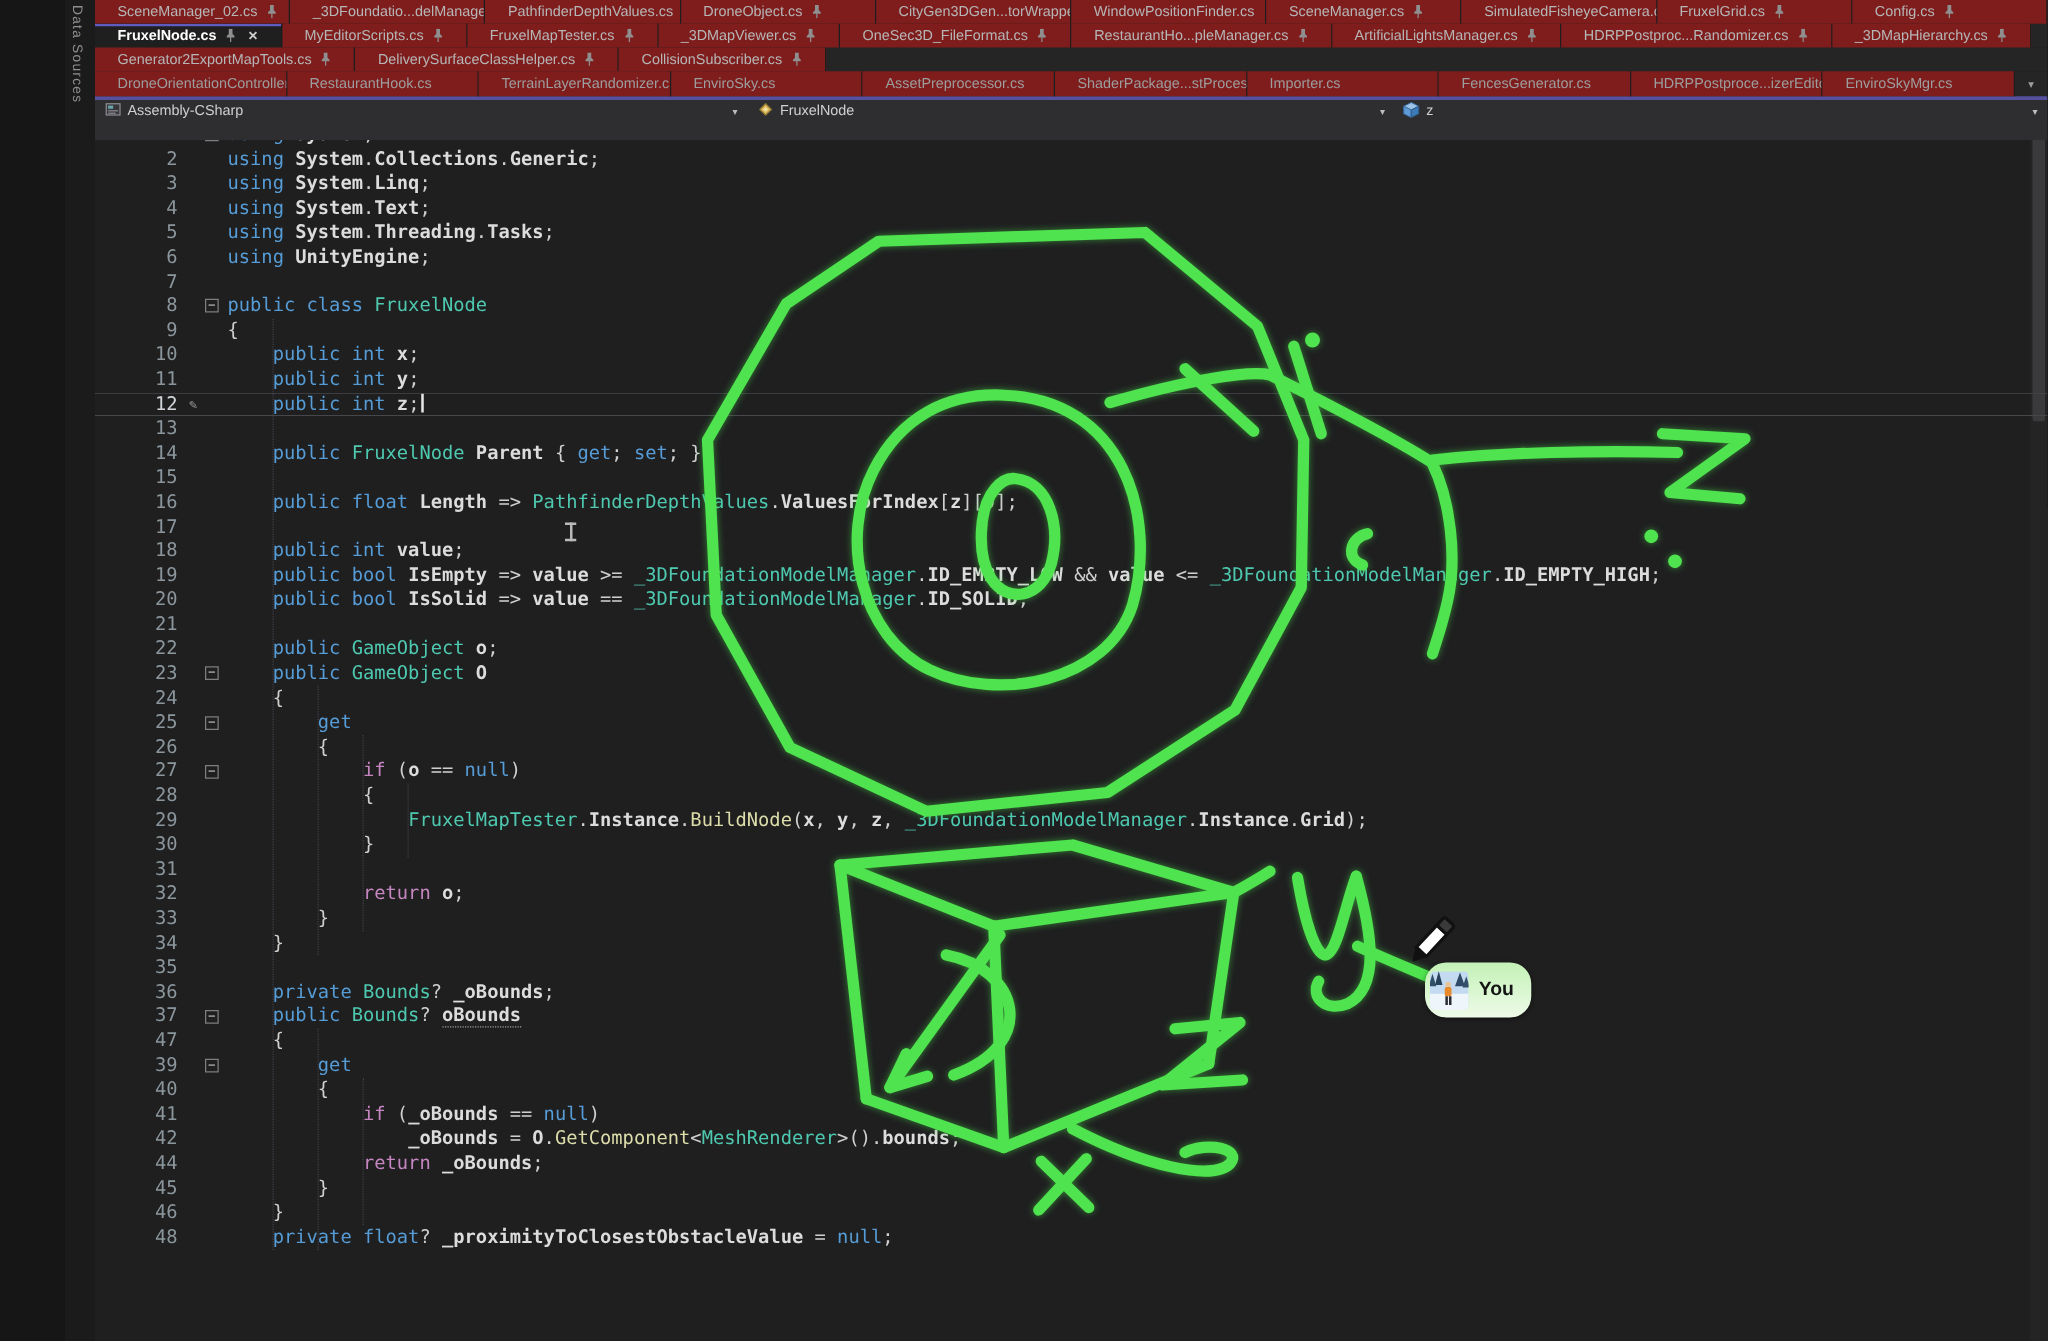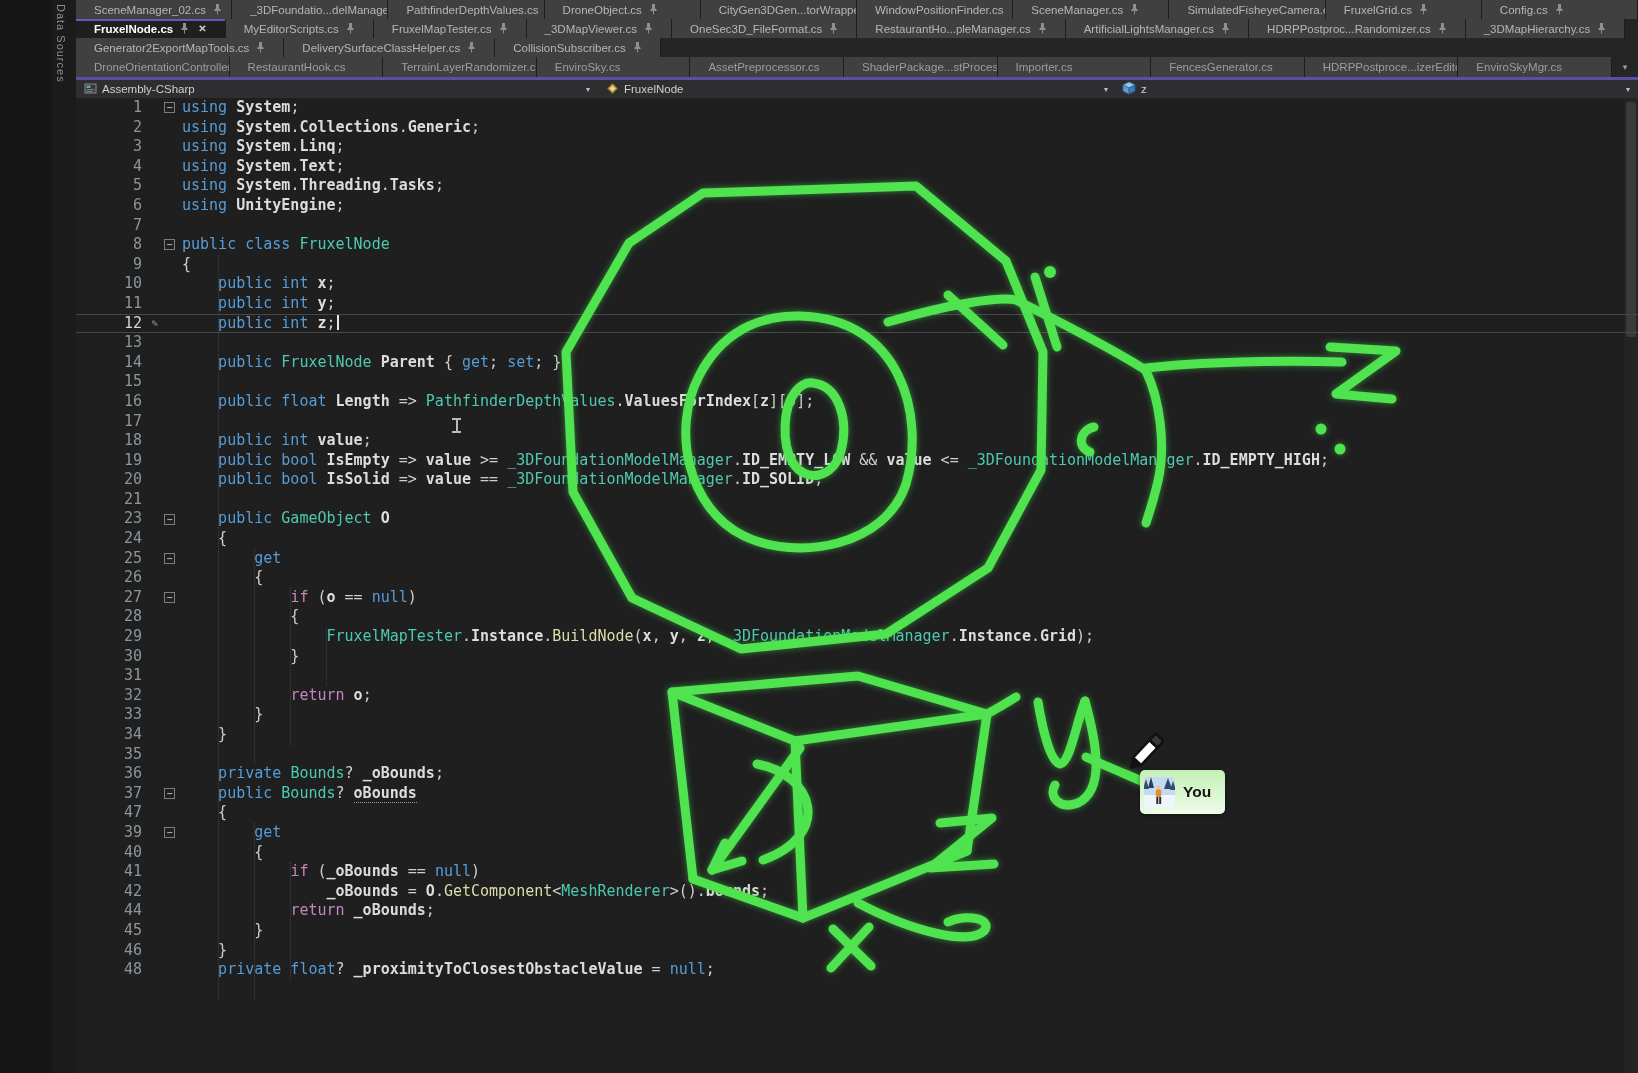--- a/index.html
+++ b/index.html
@@ -10,34 +10,34 @@
   #left-rail{position:absolute;left:0;top:0;width:76px;height:1073px;background:#1b1b1c;z-index:5;}
   #left-rail .dark-col{position:absolute;left:0;top:0;width:52px;height:1073px;background:#161617;}
   #side-tab-label{position:absolute;left:55px;top:4px;writing-mode:vertical-rl;
                   font-size:11px;color:#8f8f8f;letter-spacing:1px;}
 
   
   #top-area{position:absolute;left:76px;top:0;right:0;z-index:4;}
   .tab-row{display:flex;height:19px;background:#252526;align-items:stretch;}
   .tab-row.dim{height:20px;}
   .tab{position:relative;display:flex;align-items:center;gap:7px;padding:0 18px;
-       font-size:11.5px;color:#b6b6b6;background:#404040;border-right:1px solid #1d1d1e;
+       font-size:11.5px;color:#b6b6b6;background:#7f1d1d;border-right:1px solid #1d1d1e;
        white-space:nowrap;overflow:hidden;cursor:default;}
   .tab-row.fill .tab{flex:1 1 0;min-width:0;justify-content:flex-start;}
   .tab.active{background:#1f1f20;color:#ffffff;font-weight:bold;}
   .tab.active::before{content:"";position:absolute;left:0;top:0;right:0;height:2px;background:#5f5cc0;}
   .tab-row.dim .tab{color:#9d9d9d;}
   .tab .pin{display:inline-flex;color:#8f8f8f;flex:0 0 auto;}
   .tab .close{font-size:10px;color:#cfcfcf;margin-left:2px;flex:0 0 auto;}
   .row-chevron{width:26px;display:flex;align-items:center;justify-content:center;
                color:#9d9d9d;font-size:9px;flex:0 0 auto;}
   #accent-line{height:3px;background:#55519e;}
 
   
-  #crumb{position:relative;height:18px;background:#2e2e31;font-size:11.5px;color:#cfcfcf;}
+  #crumb{position:relative;height:32px;background:#2e2e31;font-size:11.5px;color:#cfcfcf;}
   .crumb-item{position:absolute;top:0;height:18px;display:flex;align-items:center;gap:5px;}
   .crumb-caret{color:#bdbdbd;font-size:8px;}
   .mini-icon{display:inline-block;flex:0 0 auto;}
 
   
   #editor{position:absolute;left:76px;top:98px;right:0;bottom:0;background:#1f1f20;
           font-family:"DejaVu Sans Mono",monospace;font-size:15px;z-index:3;}
   .code-line{display:flex;height:19.6px;line-height:19.6px;white-space:pre;position:relative;}
   .code-line.cur{box-shadow:inset 0 1px 0 #47474b, inset 0 -1px 0 #47474b;}
   .ln{width:66px;text-align:right;padding-right:6px;color:#8b969c;flex:0 0 auto;}
@@ -68,21 +68,21 @@
   #ibeam .v{left:3.5px;top:0;width:2px;height:15px;}
   #ibeam .t{left:0;top:0;width:9px;height:2px;}
   #ibeam .b{left:0;bottom:0;width:9px;height:2px;}
 
   
   #draw-overlay{position:absolute;inset:0;z-index:50;pointer-events:none;
                 filter:drop-shadow(0 0 3px rgba(70,220,70,0.55));}
   #pencil-cursor{position:absolute;left:0;top:0;z-index:62;pointer-events:none;}
   #you-chip{position:absolute;left:1140px;top:770px;height:38px;z-index:60;display:flex;align-items:center;
             padding:3px 4px;background:linear-gradient(180deg,#c3f1b6,#eefbe8);
-            border-radius:5px;box-shadow:0 1px 4px rgba(0,0,0,0.45);}
+            border-radius:17px;box-shadow:0 1px 4px rgba(0,0,0,0.45);}
   #you-chip .avatar{width:31px;height:31px;border-radius:4px;overflow:hidden;flex:0 0 auto;}
   #you-chip .you-text{font-size:15.5px;font-weight:bold;color:#141414;margin:0 10px 0 8px;}
 </style>
 </head>
 <body>
 
 <div id="stage">
 
   <div id="left-rail">
     <div class="dark-col"></div>
@@ -354,20 +354,21 @@
         <div class="code-line cur"><span class="ln">12</span><span class="mk">✎</span><span class="fold"></span><span class="codetext"><span class="tk-k">    public int </span><span class="tk-p">z</span><span class="tk-o">;</span><span class="caret"></span></span></div>
         <div class="code-line"><span class="ln">13</span><span class="mk"></span><span class="fold"></span><span class="codetext"></span></div>
         <div class="code-line"><span class="ln">14</span><span class="mk"></span><span class="fold"></span><span class="codetext"><span class="tk-k">    public </span><span class="tk-t">FruxelNode </span><span class="tk-p">Parent</span><span class="tk-o"> { </span><span class="tk-k">get</span><span class="tk-o">; </span><span class="tk-k">set</span><span class="tk-o">; }</span></span></div>
         <div class="code-line"><span class="ln">15</span><span class="mk"></span><span class="fold"></span><span class="codetext"></span></div>
         <div class="code-line"><span class="ln">16</span><span class="mk"></span><span class="fold"></span><span class="codetext"><span class="tk-k">    public float </span><span class="tk-p">Length</span><span class="tk-o"> =&gt; </span><span class="tk-t">PathfinderDepthValues</span><span class="tk-o">.</span><span class="tk-p">ValuesForIndex</span><span class="tk-o">[</span><span class="tk-p">z</span><span class="tk-o">][</span><span class="tk-n">0</span><span class="tk-o">];</span></span></div>
         <div class="code-line"><span class="ln">17</span><span class="mk"></span><span class="fold"></span><span class="codetext"></span></div>
         <div class="code-line"><span class="ln">18</span><span class="mk"></span><span class="fold"></span><span class="codetext"><span class="tk-k">    public int </span><span class="tk-p">value</span><span class="tk-o">;</span></span></div>
         <div class="code-line"><span class="ln">19</span><span class="mk"></span><span class="fold"></span><span class="codetext"><span class="tk-k">    public bool </span><span class="tk-p">IsEmpty</span><span class="tk-o"> =&gt; </span><span class="tk-p">value</span><span class="tk-o"> &gt;= </span><span class="tk-t">_3DFoundationModelManager</span><span class="tk-o">.</span><span class="tk-p">ID_EMPTY_LOW</span><span class="tk-o"> &amp;&amp; </span><span class="tk-p">value</span><span class="tk-o"> &lt;= </span><span class="tk-t">_3DFoundationModelManager</span><span class="tk-o">.</span><span class="tk-p">ID_EMPTY_HIGH</span><span class="tk-o">;</span></span></div>
         <div class="code-line"><span class="ln">20</span><span class="mk"></span><span class="fold"></span><span class="codetext"><span class="tk-k">    public bool </span><span class="tk-p">IsSolid</span><span class="tk-o"> =&gt; </span><span class="tk-p">value</span><span class="tk-o"> == </span><span class="tk-t">_3DFoundationModelManager</span><span class="tk-o">.</span><span class="tk-p">ID_SOLID</span><span class="tk-o">;</span></span></div>
         <div class="code-line"><span class="ln">21</span><span class="mk"></span><span class="fold"></span><span class="codetext"></span></div>
+        <div class="code-line"><span class="ln">22</span><span class="mk"></span><span class="fold"></span><span class="codetext"><span class="tk-k">    public </span><span class="tk-t">GameObject </span><span class="tk-p">o</span><span class="tk-o">;</span></span></div>
         <div class="code-line"><span class="ln">23</span><span class="mk"></span><span class="fold"><span class="foldbox">−</span></span><span class="codetext"><span class="tk-k">    public </span><span class="tk-t">GameObject </span><span class="tk-p">O</span></span></div>
         <div class="code-line"><span class="ln">24</span><span class="mk"></span><span class="fold"></span><span class="codetext"><span class="tk-o">    {</span></span></div>
         <div class="code-line"><span class="ln">25</span><span class="mk"></span><span class="fold"><span class="foldbox">−</span></span><span class="codetext"><span class="tk-o">        </span><span class="tk-k">get</span></span></div>
         <div class="code-line"><span class="ln">26</span><span class="mk"></span><span class="fold"></span><span class="codetext"><span class="tk-o">        {</span></span></div>
         <div class="code-line"><span class="ln">27</span><span class="mk"></span><span class="fold"><span class="foldbox">−</span></span><span class="codetext"><span class="tk-o">            </span><span class="tk-c">if</span><span class="tk-o"> (</span><span class="tk-p">o</span><span class="tk-o"> == </span><span class="tk-k">null</span><span class="tk-o">)</span></span></div>
         <div class="code-line"><span class="ln">28</span><span class="mk"></span><span class="fold"></span><span class="codetext"><span class="tk-o">            {</span></span></div>
         <div class="code-line"><span class="ln">29</span><span class="mk"></span><span class="fold"></span><span class="codetext"><span class="tk-o">                </span><span class="tk-t">FruxelMapTester</span><span class="tk-o">.</span><span class="tk-p">Instance</span><span class="tk-o">.</span><span class="tk-m">BuildNode</span><span class="tk-o">(</span><span class="tk-p">x</span><span class="tk-o">, </span><span class="tk-p">y</span><span class="tk-o">, </span><span class="tk-p">z</span><span class="tk-o">, </span><span class="tk-t">_3DFoundationModelManager</span><span class="tk-o">.</span><span class="tk-p">Instance</span><span class="tk-o">.</span><span class="tk-p">Grid</span><span class="tk-o">);</span></span></div>
         <div class="code-line"><span class="ln">30</span><span class="mk"></span><span class="fold"></span><span class="codetext"><span class="tk-o">            }</span></span></div>
         <div class="code-line"><span class="ln">31</span><span class="mk"></span><span class="fold"></span><span class="codetext"></span></div>
         <div class="code-line"><span class="ln">32</span><span class="mk"></span><span class="fold"></span><span class="codetext"><span class="tk-o">            </span><span class="tk-c">return</span><span class="tk-o"> </span><span class="tk-p">o</span><span class="tk-o">;</span></span></div>

